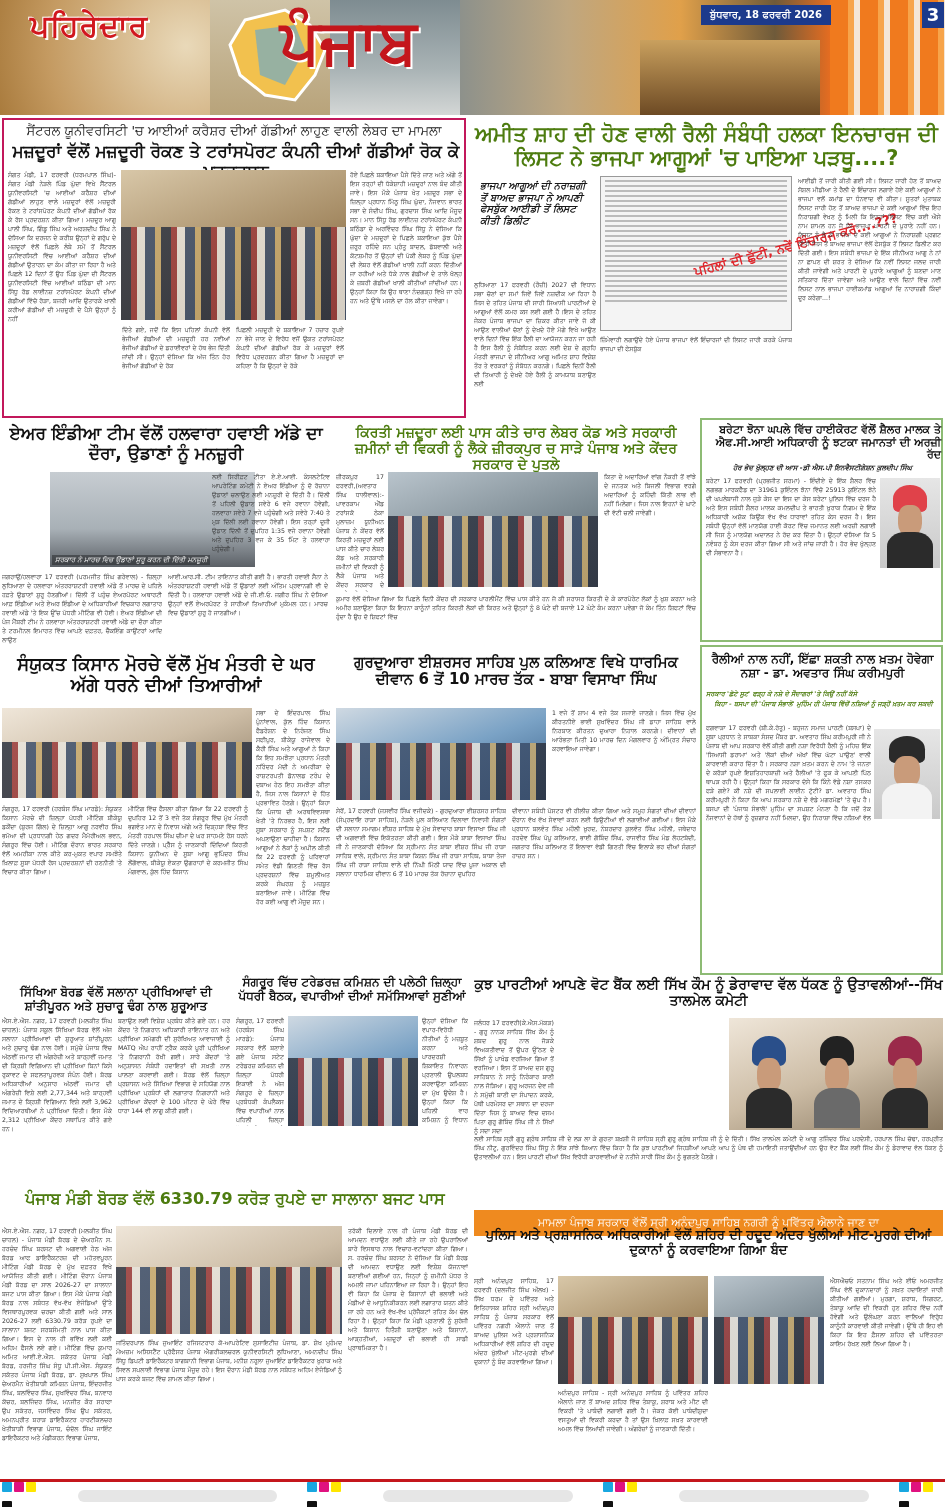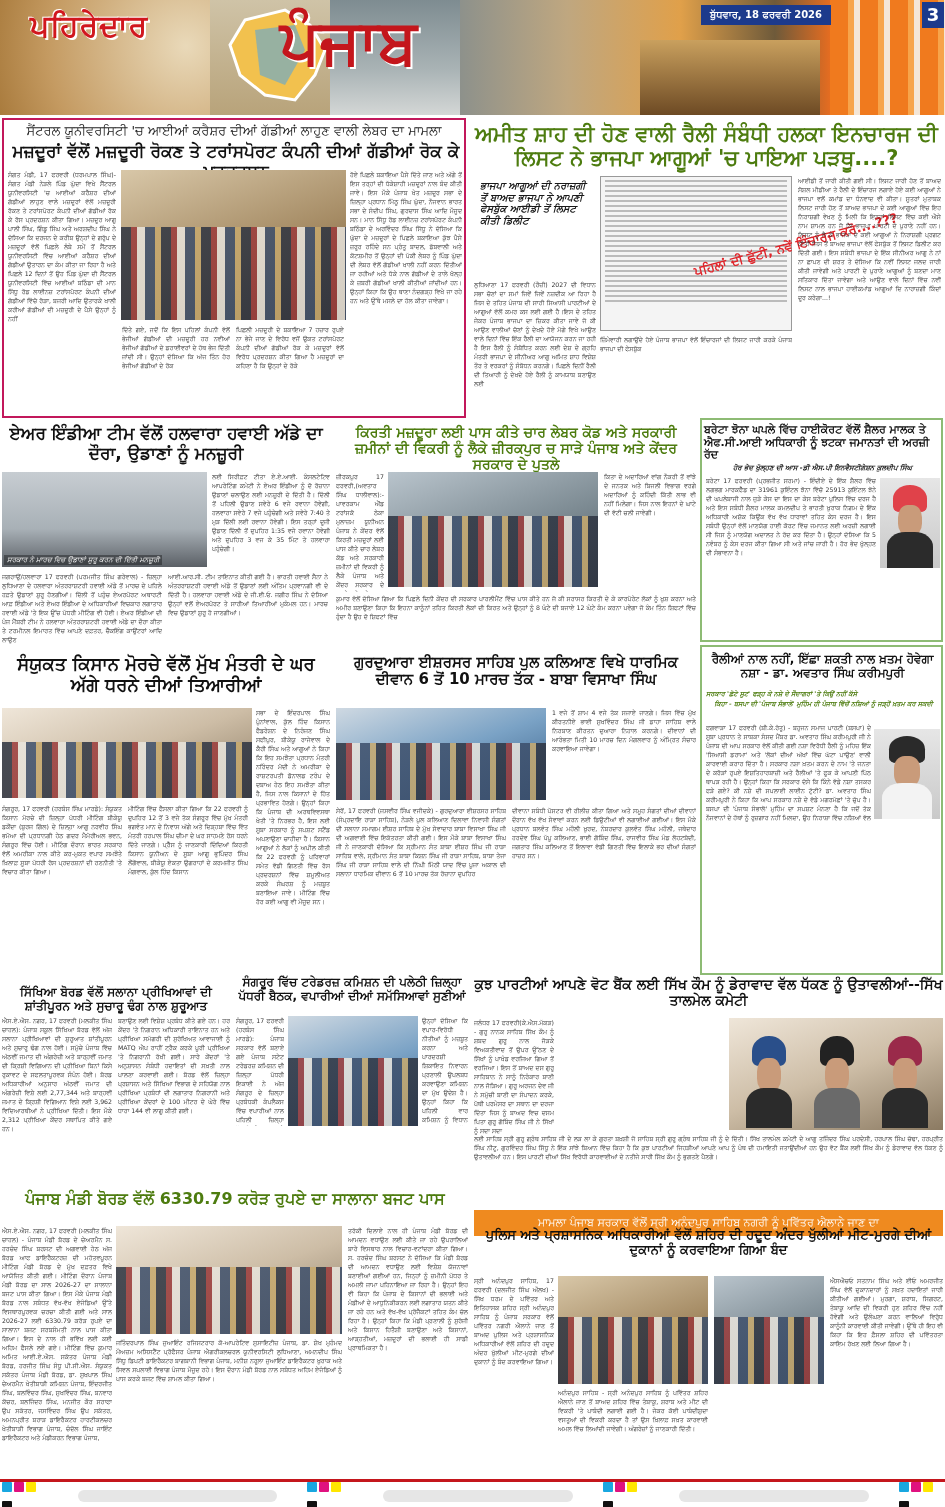--- a/index.html
+++ b/index.html
@@ -19,21 +19,21 @@
   .box-pink{border:2px solid #c2185b;}
   .box-green{border:2px solid #8dbb74;}
   .kicker{font-size:13px;color:#222;text-align:center;}
   .head{font-weight:bold;color:#111;line-height:1.15;}
   .head-red{color:#4d7c0f;}
   .col-text{font-size:6.2px;line-height:9px;color:#333;text-align:justify;overflow:hidden;}
   .photo{background:linear-gradient(160deg,#b9c4cc,#7d8b93 55%,#4f5a60);overflow:hidden;}
   .photo.warm{background:linear-gradient(160deg,#d8c7a8,#a58b64 55%,#5e4b34);}
   .photo.blue{background:linear-gradient(160deg,#cfd9e2,#7aa2c5 50%,#355c86);}
   .photo.room{background:linear-gradient(160deg,#efe6d9,#cdbda6 50%,#8b7a62);}
-  .photo.sky{background:linear-gradient(180deg,#c7cdd2,#a8b0b6 60%,#5b6066);}
+  .photo.sky{background:linear-gradient(180deg,#c7cdd2,#a8b0b6 60%,#5b6066);margin-left:48px;}
   .people{position:absolute;left:0;right:0;bottom:0;height:62%;background:repeating-linear-gradient(90deg,#2d3340 0 10px,#9a3a3a 10px 16px,#e8e4dc 16px 24px,#3c4e6a 24px 34px,#c7a96d 34px 40px);opacity:.85;}
   .mugshot{background:linear-gradient(180deg,#e6e6e6,#c9c9c9);overflow:hidden;}
   .mugshot .turban{position:absolute;left:22%;top:8%;width:56%;height:30%;border-radius:50% 50% 20% 20%;}
   .mugshot .face{position:absolute;left:30%;top:30%;width:40%;height:34%;background:#c99b7a;border-radius:40%;}
   .mugshot .body{position:absolute;left:12%;top:60%;width:76%;height:40%;background:#2b2b2b;border-radius:40% 40% 0 0;}
   .caption{font-size:7px;color:#fff;background:rgba(0,0,0,.35);font-style:italic;padding:1px 3px;}
   .orange-band{background:#ef8a1f;color:#fff;font-size:11px;text-align:center;line-height:26px;margin-top:14px;}
   .footer-bar{left:0;top:1479px;width:945px;height:3px;background:#c4161c;}
   .reg{width:10px;height:10px;display:inline-block;margin-right:2px;border-radius:1px;}
   .gray-pill{height:12px;background:#e6e6e6;border-radius:6px;}
@@ -122,21 +122,21 @@
   <div class="abs head head-red" style="left:0;top:0;width:360px;font-size:14px;text-align:center;">ਕਿਰਤੀ ਮਜ਼ਦੂਰਾ ਲਈ ਪਾਸ ਕੀਤੇ ਚਾਰ ਲੇਬਰ ਕੋਡ ਅਤੇ ਸਰਕਾਰੀ ਜ਼ਮੀਨਾਂ ਦੀ ਵਿਕਰੀ ਨੂੰ ਲੈਕੇ ਜ਼ੀਰਕਪੁਰ ਚ ਸਾੜੇ ਪੰਜਾਬ ਅਤੇ ਕੇਂਦਰ ਸਰਕਾਰ ਦੇ ਪੁਤਲੇ</div>
   <div class="abs col-text" style="left:0;top:48px;width:48px;height:120px;">ਜ਼ੀਰਕਪੁਰ 17 ਫਰਵਰੀ,(ਅਵਤਾਰ ਸਿੰਘ ਧਾਲੀਵਾਲ):-ਪਾਵਰਕਾਮ ਐਂਡ ਟਰਾਂਸਕੋ ਠੇਕਾ ਮੁਲਾਜ਼ਮ ਯੂਨੀਅਨ ਪੰਜਾਬ ਨੇ ਕੇਂਦਰ ਵੱਲੋਂ ਕਿਰਤੀ ਮਜ਼ਦੂਰਾਂ ਲਈ ਪਾਸ ਕੀਤੇ ਚਾਰ ਲੇਬਰ ਕੋਡ ਅਤੇ ਸਰਕਾਰੀ ਜ਼ਮੀਨਾਂ ਦੀ ਵਿਕਰੀ ਨੂੰ ਲੈਕੇ ਪੰਜਾਬ ਅਤੇ ਕੇਂਦਰ ਸਰਕਾਰ ਦੇ ਪੁਤਲੇ ਫੂਕੇ ਗਏ।</div>
   <div class="abs photo" style="left:52px;top:48px;width:210px;height:115px;">
       <div class="people"></div>
     </div>
   <div class="abs col-text" style="left:268px;top:48px;width:92px;height:115px;">ਕਿਤਾ ਦੇ ਅਦਾਰਿਆਂ ਵਾਂਗ ਨੌਕਰੀ ਤੋਂ ਵਾਂਝੇ ਦੇ ਜਨਤਕ ਅਤੇ ਬਿਜਲੀ ਵਿਭਾਗ ਵਰਗੇ ਅਦਾਰਿਆਂ ਨੂੰ ਕਹਿੰਦੀ ਕਿੱਤੀ ਲਾਭ ਵੀ ਨਹੀਂ ਮਿਲੇਗਾ। ਜਿਸ ਨਾਲ ਇਹਨਾਂ ਦੇ ਘਾਟੇ ਦੀ ਵੱਟੀ ਚਲੀ ਜਾਵੇਗੀ।</div>
   <div class="abs col-text" style="left:0;top:170px;width:360px;height:52px;">ਕੁਮਾਰ ਵੱਲੋਂ ਦੱਸਿਆ ਗਿਆ ਕਿ ਪਿਛਲੇ ਦਿਨੀ ਕੇਂਦਰ ਦੀ ਸਰਕਾਰ ਪਾਰਲੀਮੈਂਟ ਵਿੱਚ ਪਾਸ ਕੀਤੇ ਹਨ ਜੋ ਕੀ ਸਰਾਸਰ ਕਿਰਤੀ ਦੇ ਕੇ ਕਾਰਪੋਰੇਟ ਲੋਕਾਂ ਨੂੰ ਖੁਸ਼ ਕਰਨਾ ਅਤੇ ਅਮੀਰ ਬਣਾਉਣਾ ਕਿਹਾ ਕਿ ਇਹਨਾ ਕਾਨੂੰਨਾਂ ਤਹਿਤ ਕਿਰਤੀ ਲੋਕਾਂ ਦੀ ਕਿਰਤ ਅਤੇ ਉਨ੍ਹਾਂ ਨੂੰ 8 ਘੰਟੇ ਦੀ ਬਜਾਏ 12 ਘੰਟੇ ਕੰਮ ਕਰਨਾ ਪਵੇਗਾ ਜੋ ਕੰਮ ਤਿੰਨ ਸ਼ਿਫਟਾਂ ਵਿੱਚ ਹੁੰਦਾ ਹੈ ਉਹ ਦੋ ਸ਼ਿਫਟਾਂ ਵਿੱਚ</div>
 </div>
 
 <div class="abs box-green" style="left:700px;top:418px;width:243px;height:224px;">
-  <div class="abs head" style="left:2px;top:4px;width:237px;font-size:11px;text-align:left;">ਬਰੇਟਾ ਝੋਨਾ ਘਪਲੇ ਵਿੱਚ ਹਾਈਕੋਰਟ ਵੱਲੋਂ ਸ਼ੈਲਰ ਮਾਲਕ ਤੇ ਐਫ.ਸੀ.ਆਈ ਅਧਿਕਾਰੀ ਨੂੰ ਝਟਕਾ ਜਮਾਨਤਾਂ ਦੀ ਅਰਜ਼ੀ ਰੱਦ</div>
+  <div class="abs head" style="left:2px;top:4px;width:237px;font-size:11px;text-align:right;">ਬਰੇਟਾ ਝੋਨਾ ਘਪਲੇ ਵਿੱਚ ਹਾਈਕੋਰਟ ਵੱਲੋਂ ਸ਼ੈਲਰ ਮਾਲਕ ਤੇ ਐਫ.ਸੀ.ਆਈ ਅਧਿਕਾਰੀ ਨੂੰ ਝਟਕਾ ਜਮਾਨਤਾਂ ਦੀ ਅਰਜ਼ੀ ਰੱਦ</div>
   <div class="abs head" style="left:2px;top:44px;width:237px;font-size:7px;font-style:italic;text-align:center;">ਹੋਰ ਭੇਦ ਖੁੱਲ੍ਹਣ ਦੀ ਆਸ -ਡੀ ਐਸ.ਪੀ ਇਨਵੈਸਟੀਗੇਸ਼ਨ ਕੁਲਦੀਪ ਸਿੰਘ</div>
   <div class="abs col-text" style="left:4px;top:56px;width:170px;height:164px;">ਬਰੇਟਾ 17 ਫਰਵਰੀ (ਪ੍ਰਭਜੀਤ ਸਰਮਾ) - ਇੰਦੀਏ ਦੇ ਇੱਕ ਸ਼ੈਲਰ ਵਿੱਚ ਲਗਭਗ ਮਾਰਕਫੈੱਡ ਦਾ 31961 ਕੁਇੰਟਲ ਝੋਨਾ ਵਿੱਚੋ 25913 ਕੁਇੰਟਲ ਝੋਨੇ ਦੀ ਘਪਲੇਬਾਜੀ ਨਾਲ ਜੁੜੇ ਕੇਸ ਦਾ ਇਸ ਦਾ ਕੇਸ ਬਰੇਟਾ ਪੁਲਿਸ ਵਿੱਚ ਦਰਜ ਹੈ ਅਤੇ ਇਸ ਸਬੰਧੀ ਸ਼ੈਲਰ ਮਾਲਕ ਕਮਲਦੀਪ ਤੇ ਭਾਰਤੀ ਖੁਰਾਕ ਨਿਗਮ ਦੇ ਇੱਕ ਅਧਿਕਾਰੀ ਅਸ਼ੋਕ ਕਿਊਂਕ ਵੱਖ ਵੱਖ ਧਾਰਾਵਾਂ ਤਹਿਤ ਕੇਸ ਦਰਜ ਹੈ। ਇਸ ਸਬੰਧੀ ਉਨ੍ਹਾਂ ਵੱਲੋਂ ਮਾਣਯੋਗ ਹਾਈ ਕੋਰਟ ਵਿੱਚ ਜਮਾਨਤ ਲਈ ਅਰਜ਼ੀ ਲਗਾਈ ਸੀ ਜਿਸ ਨੂੰ ਮਾਣਯੋਗ ਅਦਾਲਤ ਨੇ ਰੱਦ ਕਰ ਦਿੱਤਾ ਹੈ। ਉਨ੍ਹਾਂ ਦੱਸਿਆ ਕਿ 5 ਨਵੰਬਰ ਨੂੰ ਕੇਸ ਦਰਜ ਕੀਤਾ ਗਿਆ ਸੀ ਅਤੇ ਜਾਂਚ ਜਾਰੀ ਹੈ। ਹੋਰ ਭੇਦ ਖੁੱਲ੍ਹਣ ਦੀ ਸੰਭਾਵਨਾ ਹੈ।</div>
   <div class="abs mugshot" style="left:178px;top:58px;width:60px;height:90px;">
     <div class="turban" style="background:#e0424a;"></div>
       <div class="face"></div>
       <div class="body"></div>
   </div>
 </div>
 
 <div class="abs box-green" style="left:700px;top:645px;width:243px;height:330px;">

